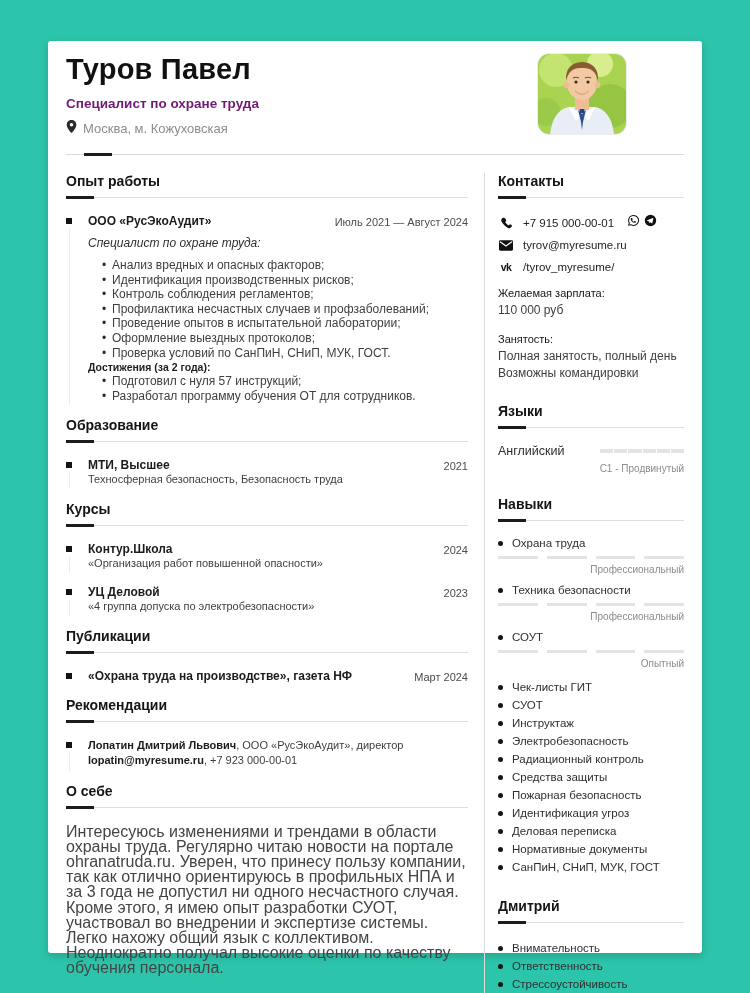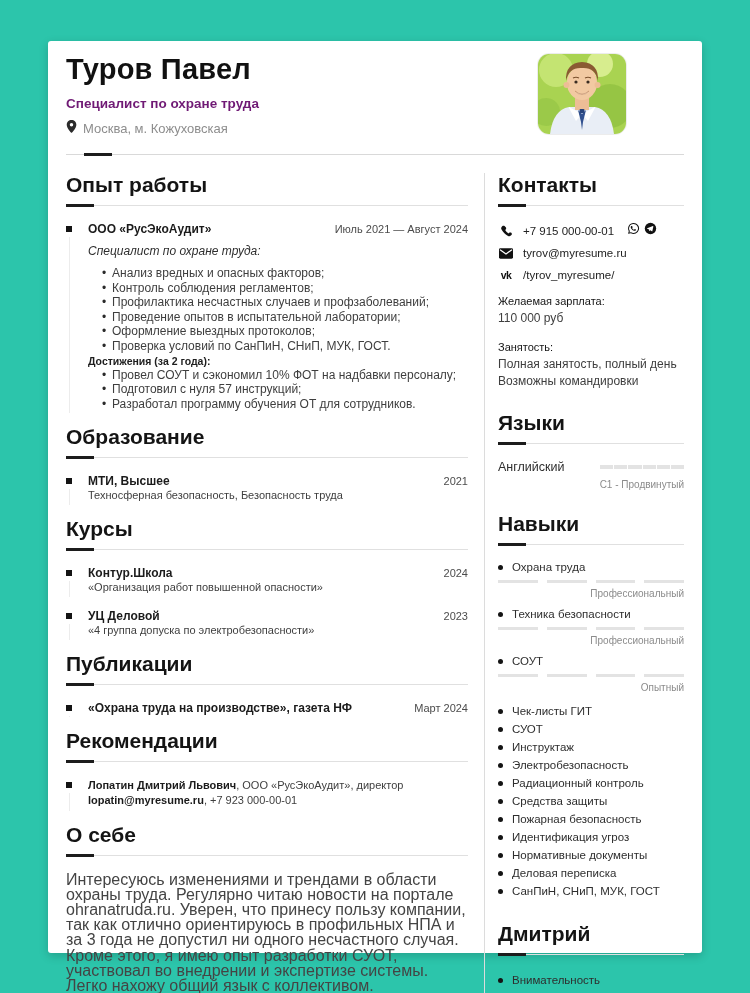--- a/index.html
+++ b/index.html
@@ -27,28 +27,28 @@
   .photo svg{display:block;}
   .hdr-rule{height:1px;background:#d9d9d9;margin:18px 0 0;position:relative;}
   .hdr-rule::before{content:"";position:absolute;left:18px;top:-1px;width:28px;height:3px;background:#1c1c1c;}
   
   .cols{display:flex;align-items:stretch;margin-top:18px;}
   .col-left{width:402px;flex:0 0 402px;}
   .col-div{width:1px;background:#dcdcdc;margin-left:16px;}
   .col-right{flex:1;padding-left:13px;min-width:0;}
   
   .sec{margin-bottom:4px;}
-  .sec-h{font-size:21px;font-weight:800;color:#141414;margin:0;}
+  .sec-h{font-size:14px;font-weight:800;color:#141414;margin:0;}
   .sec-rule{height:1px;background:#e0e0e0;margin:8px 0 16px;position:relative;}
   .sec-rule::before{content:"";position:absolute;left:0;top:-1px;width:28px;height:3px;background:#1c1c1c;}
   
   .entry{position:relative;padding-left:22px;margin-bottom:14px;}
   .entry::before{content:"";position:absolute;left:0;top:4px;width:6px;height:6px;background:#141414;}
   .entry::after{content:"";position:absolute;left:2.5px;top:15px;bottom:-2px;width:1px;background:#ececec;}
-  .entry-head{display:flex;justify-content:space-between;align-items:center;gap:26px;}
+  .entry-head{display:flex;justify-content:space-between;align-items:flex-end;gap:26px;}
   .entry-title{font-size:12px;font-weight:700;color:#1b1b1b;}
   .entry-date{font-size:11px;color:#4c4c4c;white-space:nowrap;}
   .entry-sub{font-size:11px;color:#3e3e3e;margin-top:0;line-height:1.35;}
   .position{font-size:12px;font-style:italic;color:#2e2e2e;margin:8px 0 8px;}
   ul.bullets{list-style:none;margin:0;padding:0 0 0 14px;}
   ul.bullets li{font-size:12px;color:#3e3e3e;line-height:14.6px;position:relative;padding-left:10px;}
   ul.bullets li::before{content:"•";position:absolute;left:0;color:#2a2a2a;}
   .ach-label{font-size:10.5px;font-weight:700;color:#1d1d1d;margin:1px 0 1px;}
   .rec-line{font-size:11px;color:#3e3e3e;line-height:1.4;}
   .b{font-weight:700;color:#1b1b1b;}
@@ -129,29 +129,29 @@
           <h2 class="sec-h">Опыт работы</h2>
           <div class="sec-rule"></div>
           <div class="entry">
             <div class="entry-head">
               <span class="entry-title">ООО «РусЭкоАудит»</span>
               <span class="entry-date">Июль 2021 — Август 2024</span>
             </div>
             <div class="position">Специалист по охране труда:</div>
             <ul class="bullets" id="duties">
                 <li>Анализ вредных и опасных факторов;</li>
+                <li>Идентификация производственных рисков;</li>
                 <li>Контроль соблюдения регламентов;</li>
                 <li>Профилактика несчастных случаев и профзаболеваний;</li>
                 <li>Проведение опытов в испытательной лаборатории;</li>
                 <li>Оформление выездных протоколов;</li>
                 <li>Проверка условий по СанПиН, СНиП, МУК, ГОСТ.</li>
               </ul>
             <div class="ach-label">Достижения (за 2 года):</div>
             <ul class="bullets" id="achievements">
-                <li>Провел СОУТ и сэкономил 10% ФОТ на надбавки персоналу;</li>
                 <li>Подготовил с нуля 57 инструкций;</li>
                 <li>Разработал программу обучения ОТ для сотрудников.</li>
               </ul>
           </div>
         </div>
 
         <div class="sec">
           <h2 class="sec-h">Образование</h2>
           <div class="sec-rule"></div>
           <div class="entry">
@@ -363,25 +363,25 @@
               <li>
                 <span class="dot"></span>
                 <span>Пожарная безопасность</span>
               </li>
               <li>
                 <span class="dot"></span>
                 <span>Идентификация угроз</span>
               </li>
               <li>
                 <span class="dot"></span>
+                <span>Деловая переписка</span>
+              </li>
+              <li>
+                <span class="dot"></span>
                 <span>Нормативные документы</span>
-              </li>
-              <li>
-                <span class="dot"></span>
-                <span>Деловая переписка</span>
               </li>
               <li>
                 <span class="dot"></span>
                 <span>СанПиН, СНиП, МУК, ГОСТ</span>
               </li>
             </ul>
         </div>
 
         <div class="sec gap-sec">
           <h2 class="sec-h">Дмитрий</h2>

